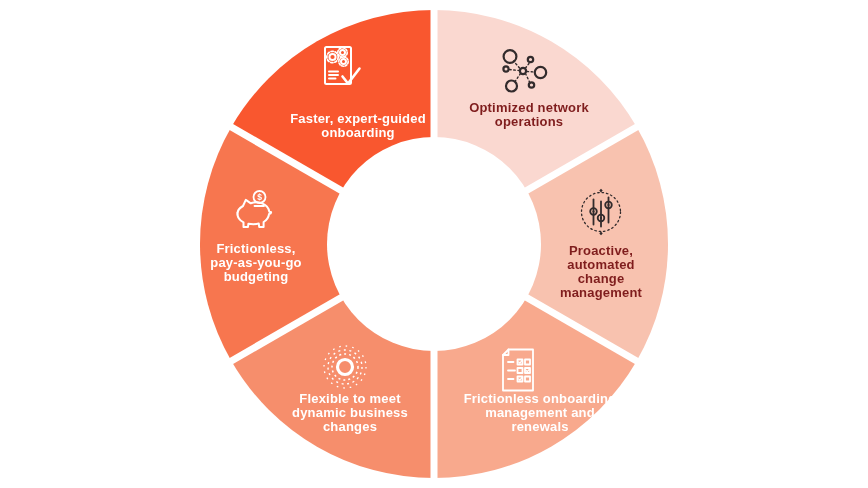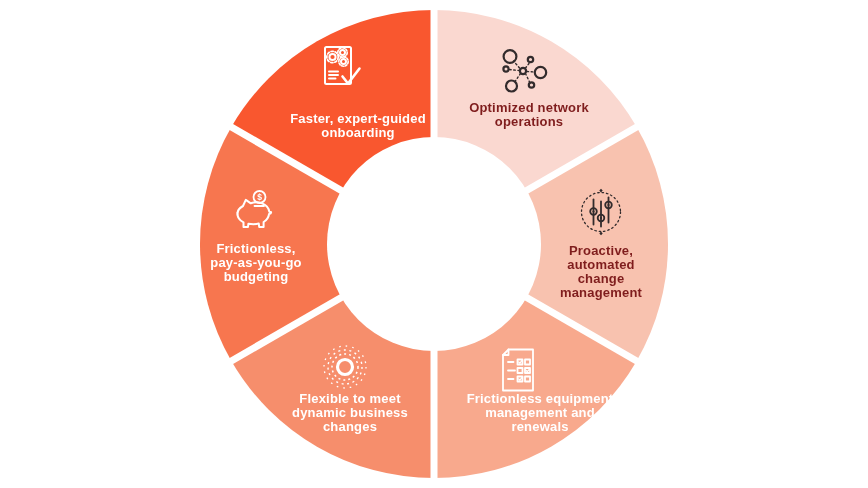--- a/index.html
+++ b/index.html
@@ -136,21 +136,21 @@
 onboarding</div>
 
   <div class="seg-label dark-text" style="left:434px;top:101px;width:190px;">Optimized network
 operations</div>
 
   <div class="seg-label dark-text" style="left:546px;top:244px;width:110px;text-align:center;">Proactive,
 automated
 change
 management</div>
 
-  <div class="seg-label light-text" style="left:445px;top:392px;width:190px;">Frictionless equipment
+  <div class="seg-label light-text" style="left:445px;top:392px;width:190px;">Frictionless onboarding
 management and
 renewals</div>
 
   <div class="seg-label light-text" style="left:260px;top:392px;width:180px;text-align:center;">Flexible to meet
 dynamic business
 changes</div>
 
   <div class="seg-label light-text" style="left:181px;top:242px;width:150px;">Frictionless,
 pay-as-you-go
 budgeting</div>

